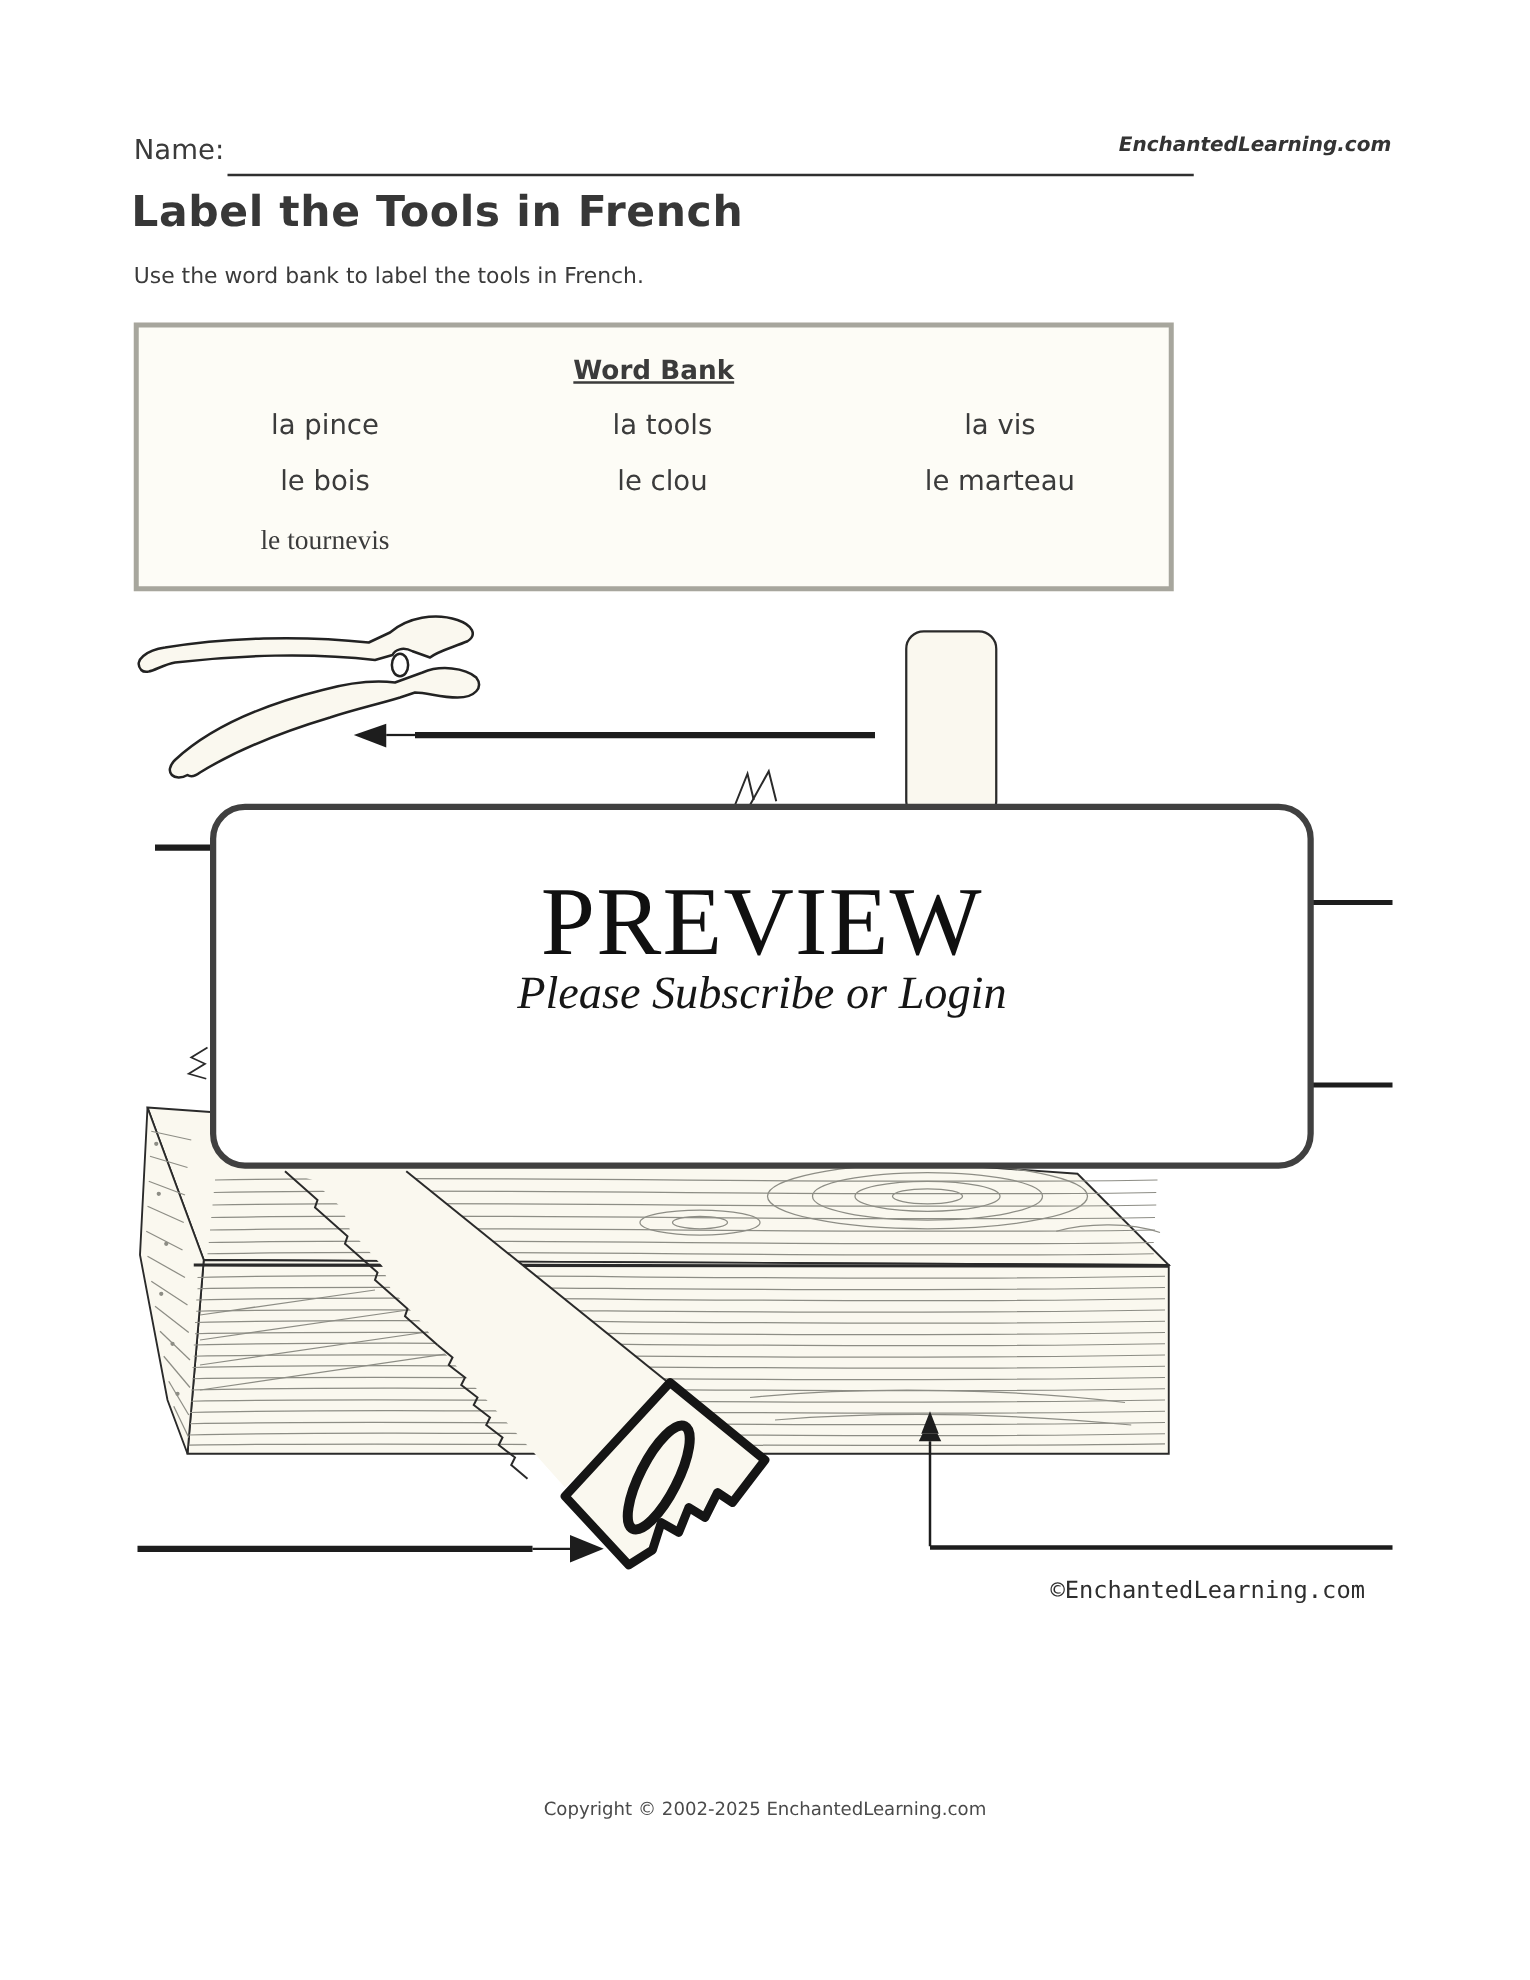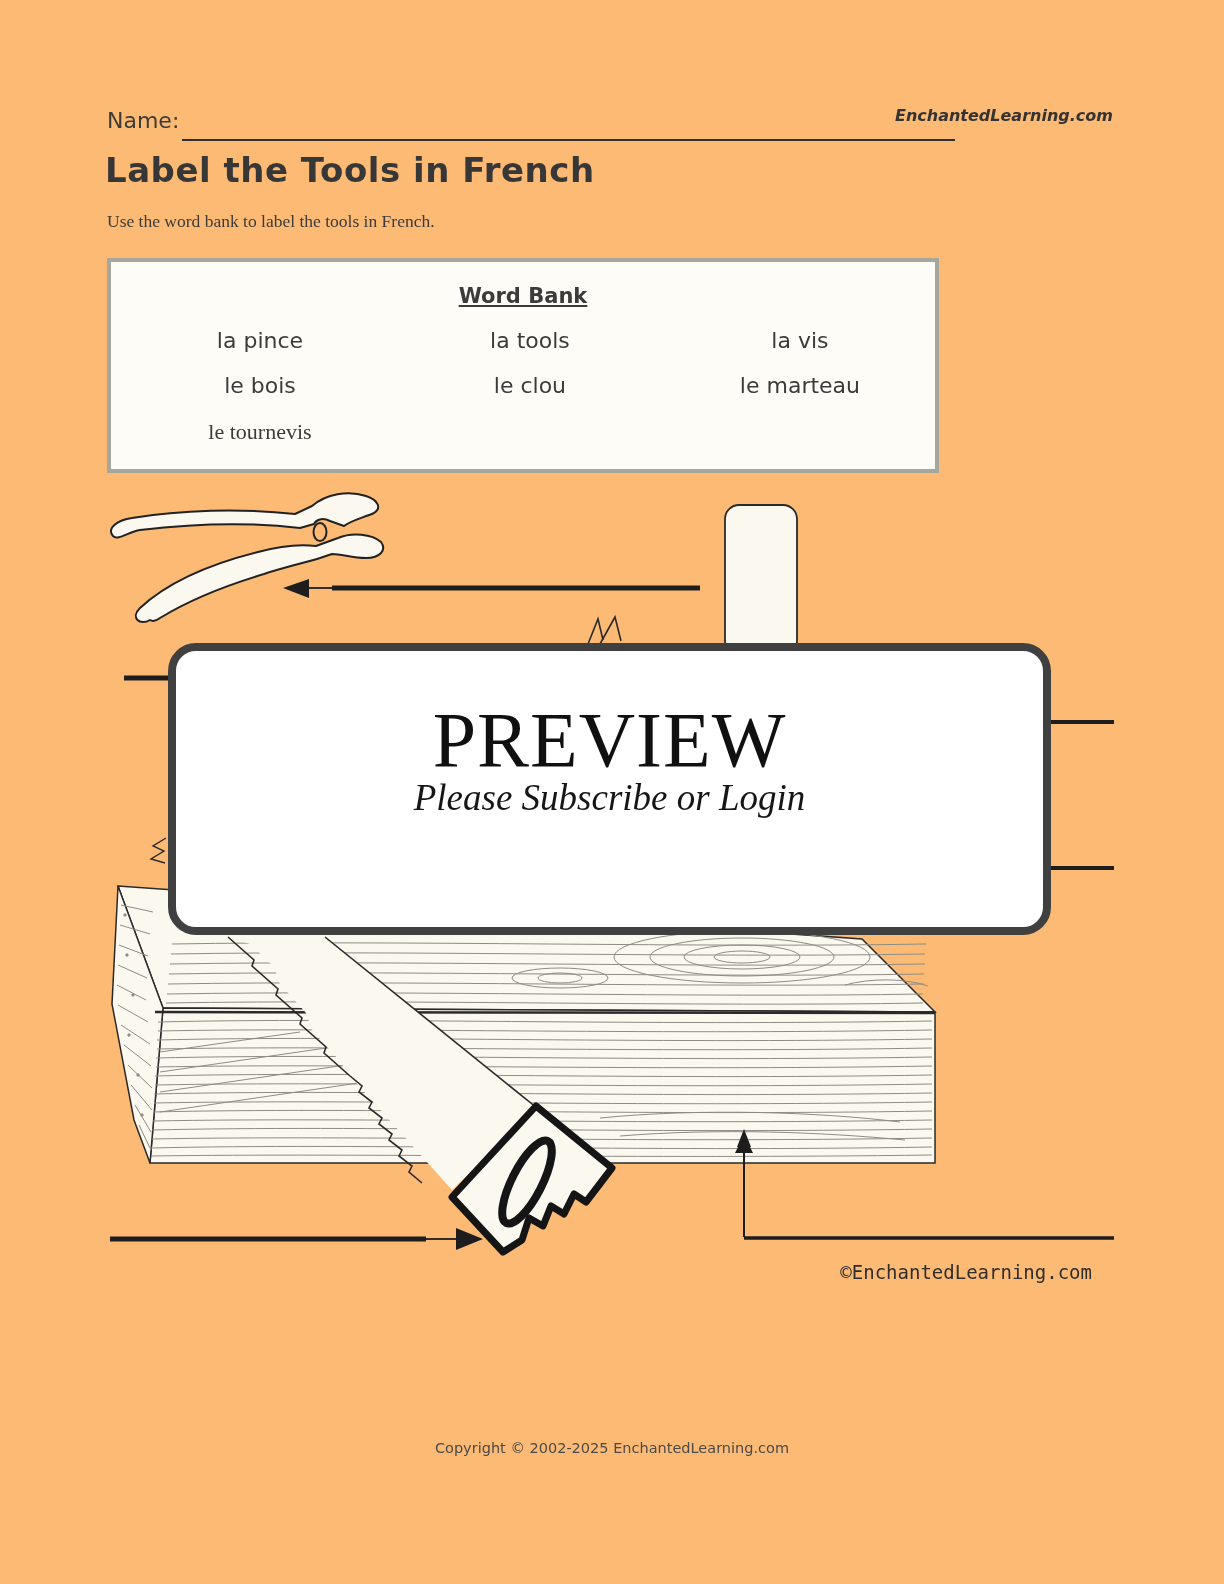--- a/index.html
+++ b/index.html
@@ -1,47 +1,47 @@
 <!DOCTYPE html>
 <html><head>
 <meta charset="utf-8">
 <style>
   * { margin:0; padding:0; box-sizing:border-box; }
   html,body { background:#e8e6dd; }
   .page {
     position:relative; width:1224px; height:1584px; margin:0 auto;
-    background:#fdba74; overflow:hidden;
+    background:#ffffff; overflow:hidden;
     font-family:"DejaVu Sans", sans-serif; color:#3b3b3b;
   }
   .abs { position:absolute; }
 
   .name-label { left:107px; top:108px; font-size:22px; }
   .name-line  { left:182px; top:139px; width:773px; border-top:2px solid #2f2f2f; height:0; }
   .site-link  { right:111px; top:106px; font-size:16px; font-weight:bold; color:#343434;font-style:italic; }
 
   .page-title { left:105px; top:150px; font-size:34px; font-weight:bold; letter-spacing:0.5px; color:#373737; }
-  .instructions { left:107px; top:211px; font-size:17.5px;font-family:Liberation Serif, serif; }
+  .instructions { left:107px; top:211px; font-size:17.5px; }
 
   .word-bank {
     left:107px; top:258px; width:832px; height:215px;
     border:4px solid #a7a69d; background:#fdfcf6;
   }
   .wb-title {
     position:absolute; left:0; right:0; top:22px; text-align:center;
     font-size:21px; font-weight:bold; text-decoration:underline;
   }
   .wb-row { position:absolute; left:14px; right:0; display:flex; }
   .wb-row.r1 { top:66px; } .wb-row.r2 { top:111px; } .wb-row.r3 { top:157px;font-family:Liberation Serif, serif; }
   .wb-cell { width:33.33%; text-align:center; font-size:22px; }
 
   .art { position:absolute; left:0; top:0; width:1224px; height:1584px; }
 
   .preview-box {
     left:168px; top:643px; width:883px; height:292px;
-    background:#ffffff; border:8px solid #404040; border-radius:28px;
+    background:#ffffff; border:5px solid #404040; border-radius:28px;
     text-align:center;
   }
   .preview-title {
     margin-top:50px; font-family:"Liberation Serif", serif;
     font-size:78px; line-height:1; color:#101010; letter-spacing:1px;
   }
   .preview-sub {
     font-family:"Liberation Serif", serif; font-style:italic;
     font-size:37px; line-height:1; color:#161616;
   }

